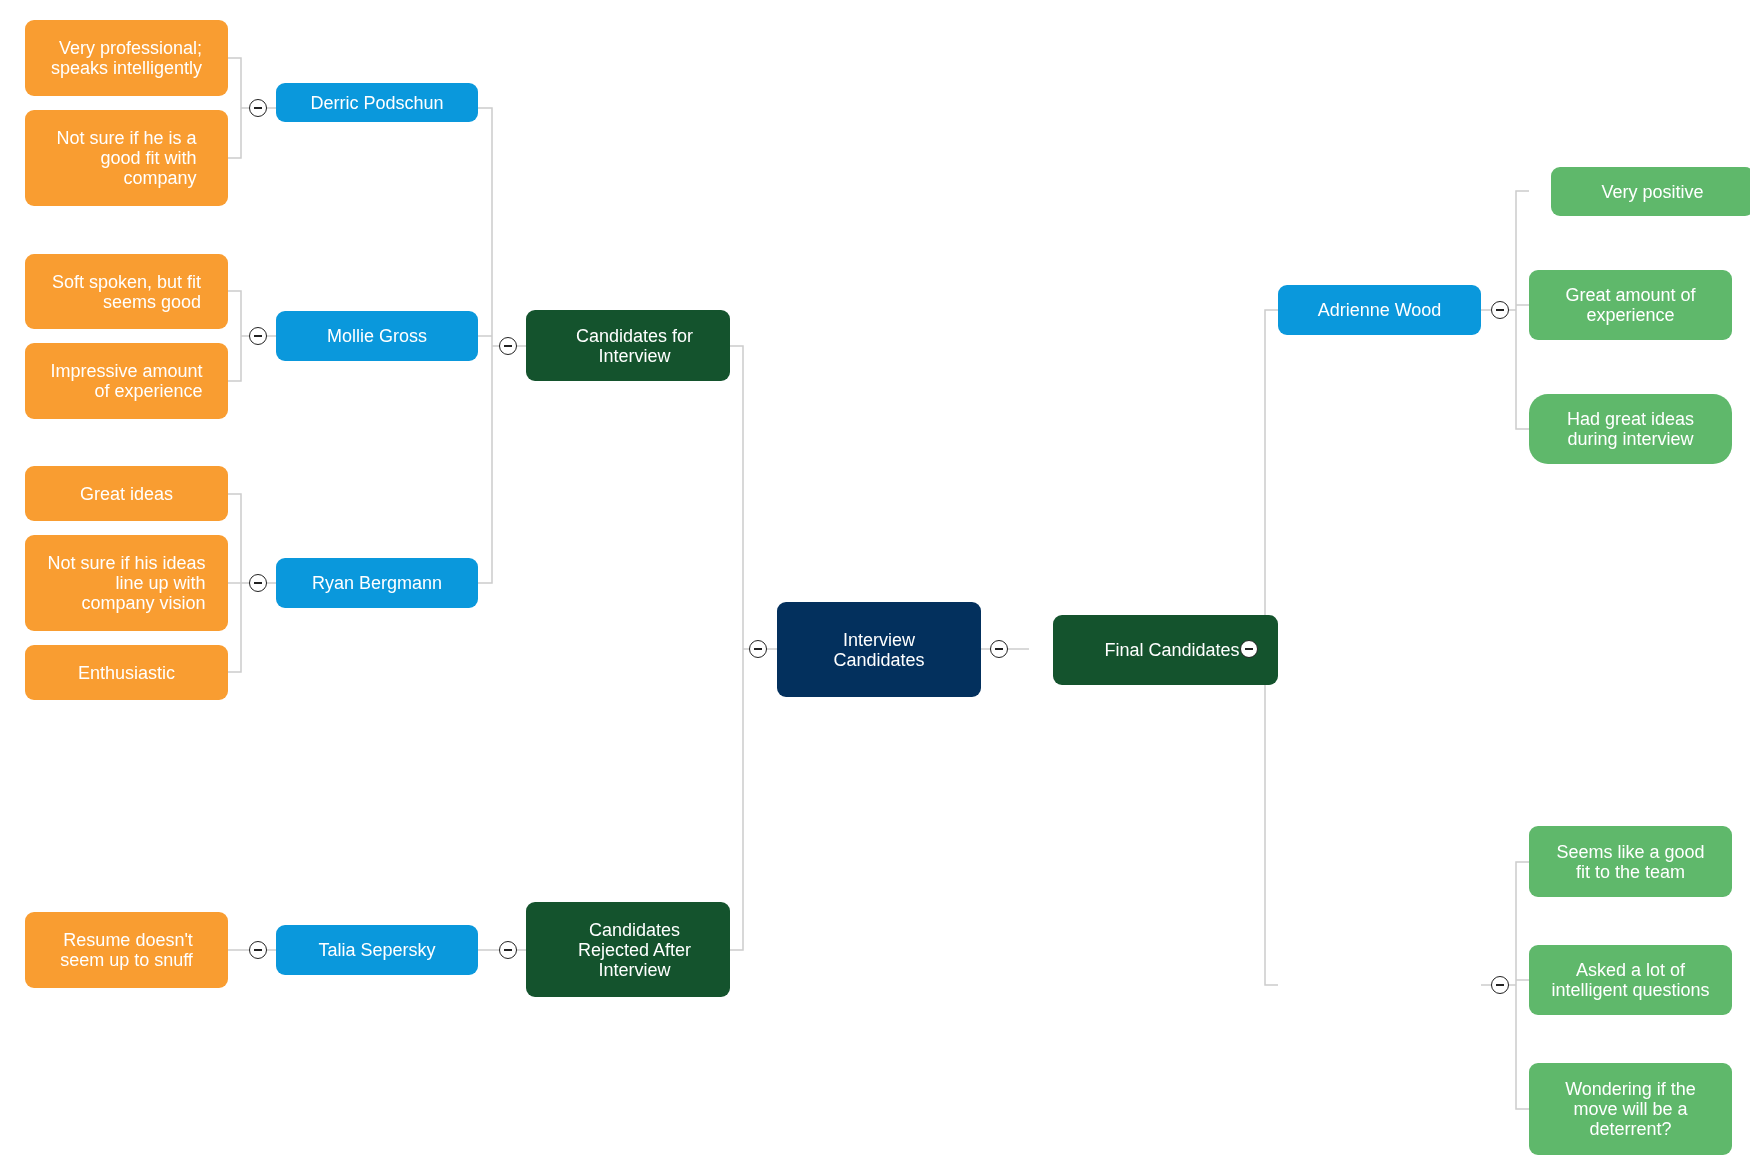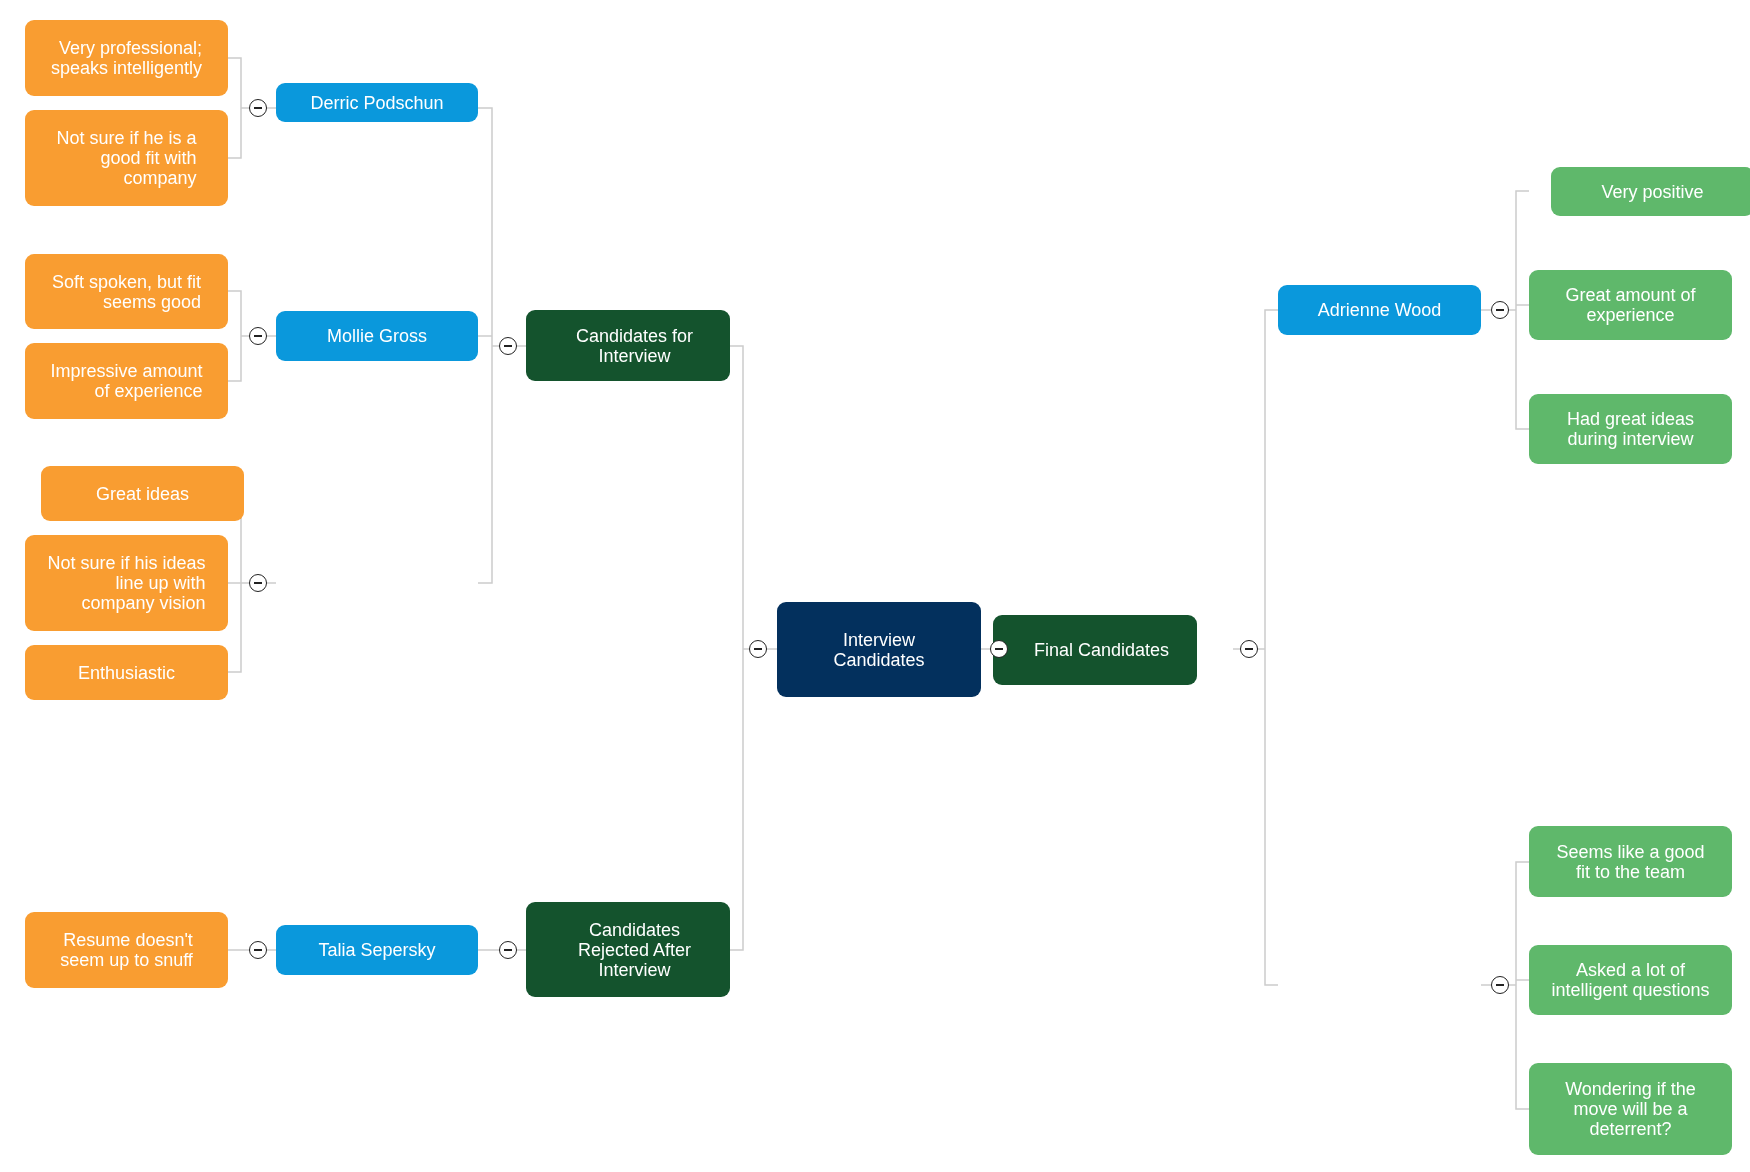--- a/index.html
+++ b/index.html
@@ -84,21 +84,21 @@
 
   <div class="node leaf-orange" style="left:25px;top:254px;width:203px;height:75px;">
       <span>Soft spoken, but fit
 seems good</span>
     </div>
   <div class="node leaf-orange" style="left:25px;top:343px;width:203px;height:76px;">
       <span>Impressive amount
 of experience</span>
     </div>
 
-  <div class="node leaf-orange" style="left:41px;top:466px;width:203px;height:55px;">
+  <div class="node leaf-orange" style="left:25px;top:466px;width:203px;height:55px;">
       <span>Great ideas</span>
     </div>
   <div class="node leaf-orange" style="left:25px;top:535px;width:203px;height:96px;">
       <span>Not sure if his ideas
 line up with
 company vision</span>
     </div>
   <div class="node leaf-orange" style="left:25px;top:645px;width:203px;height:55px;">
       <span>Enthusiastic</span>
     </div>
@@ -107,55 +107,58 @@
       <span>Resume doesn't
 seem up to snuff</span>
     </div>
 
   <div class="node person" style="left:276px;top:83px;width:202px;height:39px;">
       <span>Derric Podschun</span>
     </div>
   <div class="node person" style="left:276px;top:311px;width:202px;height:50px;">
       <span>Mollie Gross</span>
     </div>
+  <div class="node person" style="left:276px;top:558px;width:202px;height:50px;">
+      <span>Ryan Bergmann</span>
+    </div>
   <div class="node person" style="left:276px;top:925px;width:202px;height:50px;">
       <span>Talia Sepersky</span>
     </div>
 
   <div class="node group" style="left:526px;top:310px;width:204px;height:71px;">
       <span>Candidates for
 Interview</span>
     </div>
   <div class="node group" style="left:526px;top:902px;width:204px;height:95px;">
       <span>Candidates
 Rejected After
 Interview</span>
     </div>
 
   <div class="node root" style="left:777px;top:602px;width:204px;height:95px;">
       <span>Interview
 Candidates</span>
     </div>
 
-  <div class="node group" style="left:993px;top:615px;width:204px;height:70px;">
+  <div class="node group" style="left:1053px;top:615px;width:225px;height:70px;">
       <span>Final Candidates</span>
     </div>
 
   <div class="node person" style="left:1278px;top:285px;width:203px;height:50px;">
       <span>Adrienne Wood</span>
     </div>
 
   <div class="node leaf-green" style="left:1529px;top:167px;width:203px;height:49px;margin-left:22px;">
       <span>Very positive</span>
     </div>
   <div class="node leaf-green" style="left:1529px;top:270px;width:203px;height:70px;">
       <span>Great amount of
 experience</span>
     </div>
-  <div class="node leaf-green" style="left:1529px;top:394px;width:203px;height:70px;">
+  <div class="node leaf-green" style="left:1529px;top:394px;width:203px;height:70px;border-radius:19px;">
       <span>Had great ideas
 during interview</span>
     </div>
 
   <div class="node leaf-green" style="left:1529px;top:826px;width:203px;height:71px;">
       <span>Seems like a good
 fit to the team</span>
     </div>
   <div class="node leaf-green" style="left:1529px;top:945px;width:203px;height:70px;">
       <span>Asked a lot of

